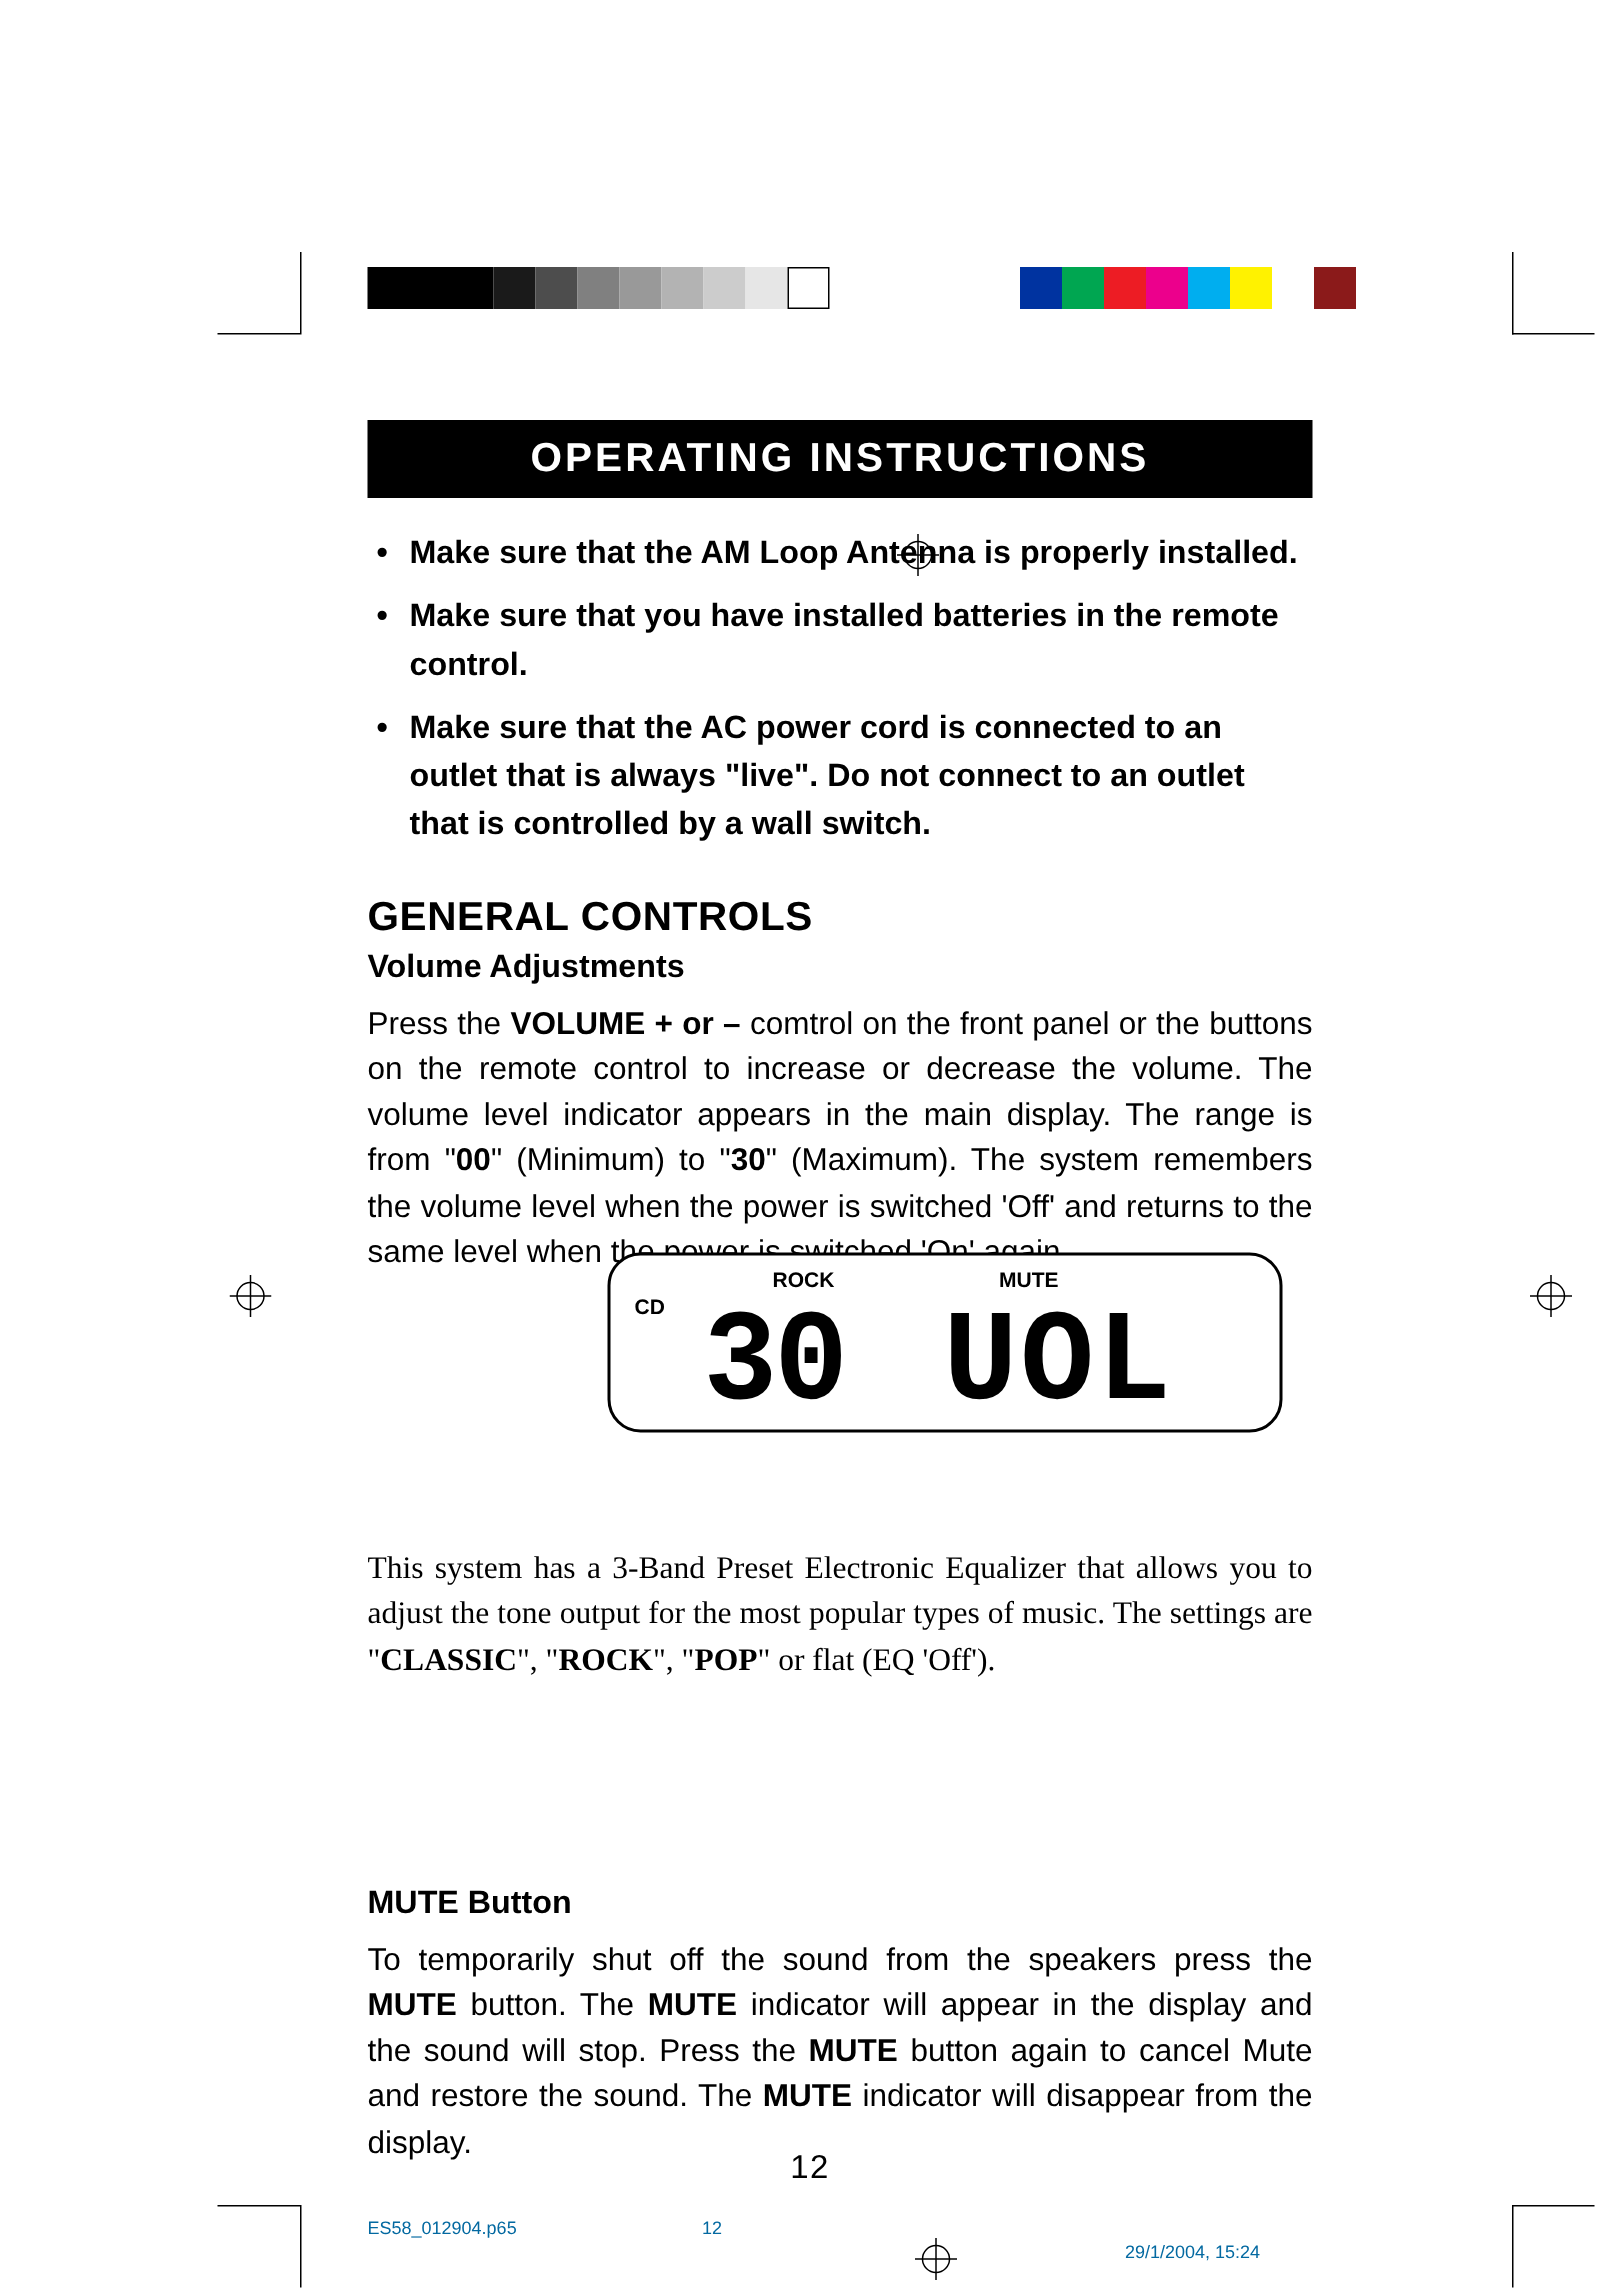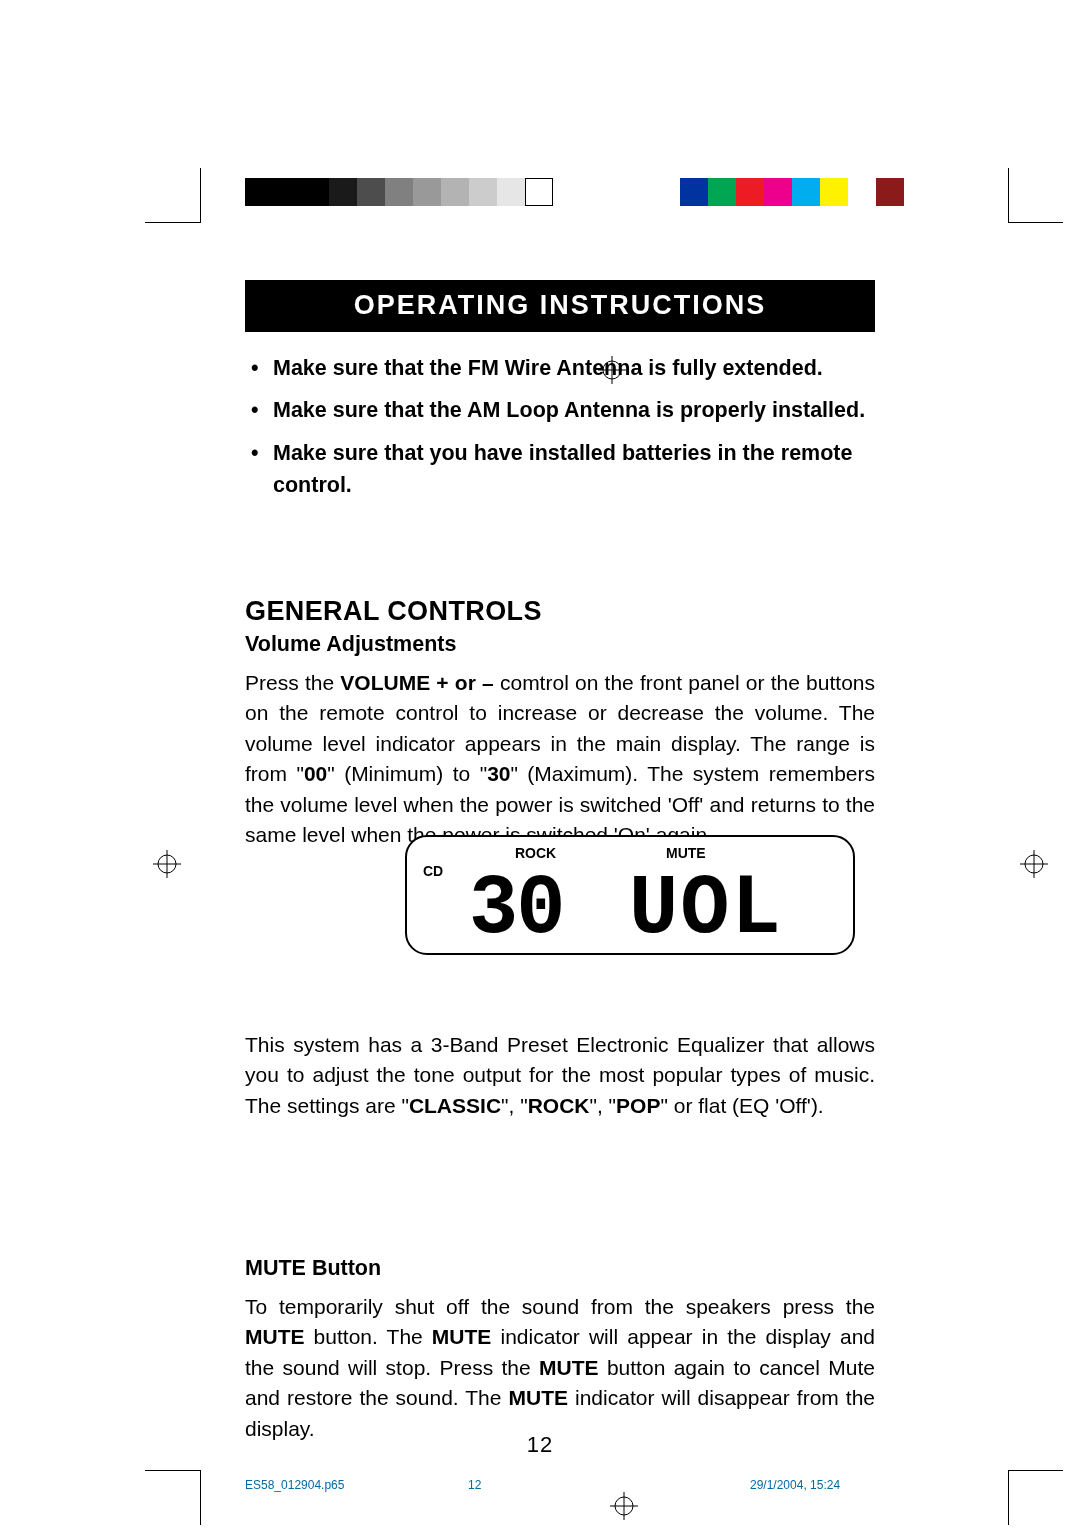--- a/index.html
+++ b/index.html
@@ -34,32 +34,32 @@
   .display-fig { position: absolute; top: 835px; left: 405px; width: 450px; height: 120px; border: 2.5px solid #000; border-radius: 22px; background: #fff; }
   .display-fig .lbl { position: absolute; font-size: 14px; font-weight: bold; font-family: Arial, sans-serif; }
   .display-fig .cd { left: 16px; top: 26px; }
   .display-fig .rock { left: 108px; top: 8px; }
   .display-fig .mute { left: 259px; top: 8px; }
   .display-fig .seg { position: absolute; font-family: "Courier New", monospace; font-weight: bold; letter-spacing: -2px; }
   .display-fig .seg30 { left: 62px; top: 26px; font-size: 82px; transform: scaleY(1.05); }
   .display-fig .segvol { left: 222px; top: 26px; font-size: 82px; transform: scaleY(1.05); letter-spacing: 2px; }
 
   .h-peq { position: absolute; top: 994px; left: 245px; font-size: 21.5px; font-weight: bold; }
-  .para-peq1 { position: absolute; top: 1030px; left: 245px; }
+  .para-peq1 { position: absolute; top: 1030px; left: 245px; font-family: Liberation Serif, serif; }
   .para-peq2 { position: absolute; top: 1130px; left: 245px; }
 
   .h-mute { position: absolute; top: 1256px; left: 245px; font-size: 21.5px; font-weight: bold; }
   .para-mute { position: absolute; top: 1292px; left: 245px; }
 
   .pagenum { position: absolute; top: 1432px; left: 0; width: 1080px; text-align: center; font-size: 22px; letter-spacing: 1px; }
 
   .foot { position: absolute; top: 1478px; font-size: 12px; color: #0369a1; }
   .foot.fn { left: 245px; }
   .foot.pg { left: 468px; }
-  .foot.dt { left: 750px; }
+  .foot.dt { left: 750px; margin-top: 16px; }
 
   b { font-weight: bold; }
 </style>
 </head>
 <body>
 
 <div class="page">
 
   <div class="crop h" style="top:222px; left:145px;"></div>
   <div class="crop v" style="top:168px; left:200px;"></div>
@@ -108,23 +108,23 @@
     <svg viewBox="0 0 28 28">
         <circle cx="14" cy="14" r="9" fill="none" stroke="#000" stroke-width="1"></circle>
         <line x1="0" y1="14" x2="28" y2="14" stroke="#000"></line>
         <line x1="14" y1="0" x2="14" y2="28" stroke="#000"></line>
       </svg>
   </div>
 
   <div class="header-bar">OPERATING INSTRUCTIONS</div>
 
   <ul class="bullets">
-    <li>Make sure that the FM Wire Antenna is fully extended.</li>
     <li>Make sure that the AM Loop Antenna is properly installed.</li>
     <li>Make sure that you have installed batteries in the remote control.</li>
+    <li>Make sure that the AC power cord is connected to an outlet that is always "live". Do not connect to an outlet that is controlled by a wall switch.</li>
   </ul>
 
   <div class="h-gen">GENERAL CONTROLS</div>
   <div class="h-vol">Volume Adjustments</div>
 
   <p class="p para-vol">
     <span>Press the </span><b>VOLUME + or –</b><span> comtrol on the front panel or the buttons on the remote control to increase or decrease the volume. The volume level indicator appears in the main display. The range is from "</span><b>00</b><span>" (Minimum) to "</span><b>30</b><span>" (Maximum). The system remembers the volume level when the power is switched 'Off' and returns to the same level when the power is switched 'On' again.</span>
   </p>
 
   <div class="display-fig">

